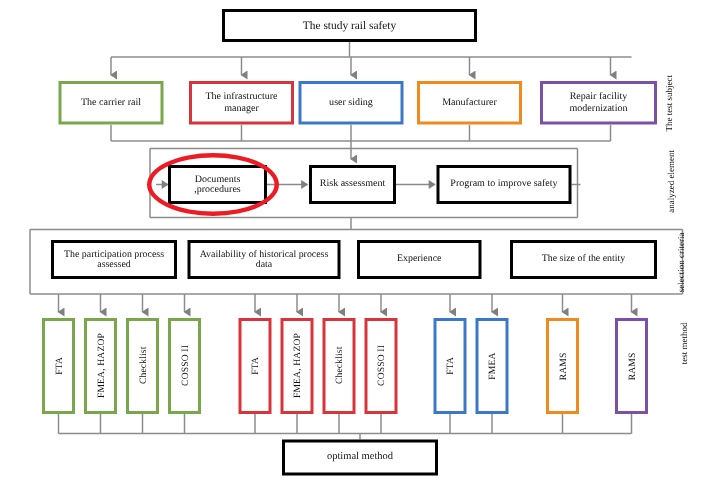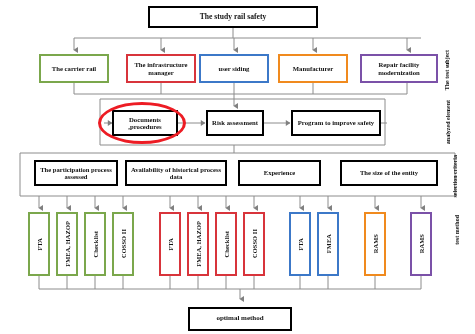--- a/index.html
+++ b/index.html
@@ -4,21 +4,21 @@
 <style>
   * { box-sizing: border-box; }
   html, body { margin:0; padding:0; }
   body {
     width:475px; height:334px;
     background:#ffffff;
     font-family:"Liberation Serif", serif;
     overflow:hidden;
     position:relative;
   }
-  #stage { position:absolute; left:0; top:0; width:421px; height:334px;font-weight:bold; }
+  #stage { position:absolute; left:0; top:0; width:421px; height:334px; }
 
   
   .box {
     position:absolute;
     background:#ffffff;
     display:flex;
     align-items:center;
     justify-content:center;
     text-align:center;
     line-height:1.12;
@@ -54,21 +54,21 @@
   .vbox .vtxt {
     writing-mode:vertical-rl;
     transform:rotate(180deg);
     font-size:6.4px;
     white-space:nowrap;
     letter-spacing:0.1px;
     color:#111;
   }
 
   
-  #optimal-box { left:188px; top:307px; width:104px; height:24px; font-size:7px; }
+  #optimal-box { left:188px; top:293px; width:104px; height:24px; font-size:7px; }
 
   
   .side-cap {
     position:absolute;
     font-size:6px;
     color:#111;
     white-space:nowrap;
     line-height:1.15;
     text-align:center;
   }

